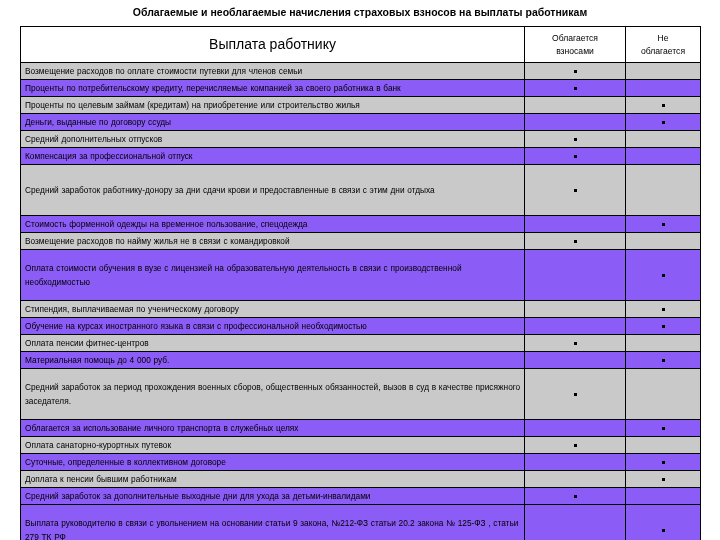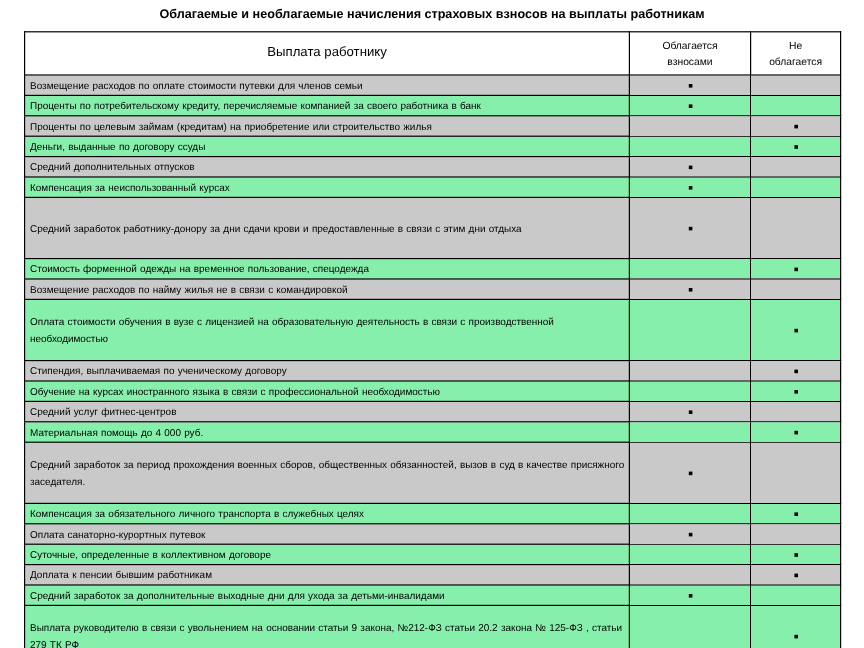--- a/index.html
+++ b/index.html
@@ -65,21 +65,21 @@
   thead th {
     font-weight: normal;
     text-align: center;
     height: 36px;
     background: #ffffff;
     line-height: 13px;
     padding: 2px 3px;
   }
 
   thead th.h-name {
-    font-size: 11px;
+    font-size: 14px;
     margin-left: 12px;
   }
   thead th.h-col {
     font-size: 8.6px;
   }
 
   tbody td.cell-name {
     text-align: left;
     padding: 1px 2px 1px 4px;
     line-height: 14px;
@@ -87,21 +87,21 @@
     word-spacing: 0.4px;
   }
 
   tbody td.cell-mark {
     text-align: center;
     padding: 0;
     position: relative;
   }
 
   tbody tr.r-odd > td { background: #c9c9c9; }
-  tbody tr.r-even > td { background: #86efac; }
+  tbody tr.r-even > td { background: #8b5cf6; }
 
   .dot {
     display: inline-block;
     width: 3px;
     height: 3px;
     background: #000000;
     border-radius: 0;
     vertical-align: middle;
   }
 
@@ -155,21 +155,21 @@
             <td class="cell-name">Деньги, выданные по договору ссуды</td>
             <td class="cell-mark"></td>
             <td class="cell-mark"><span class="dot"></span></td>
           </tr>
           <tr class="r-odd h1">
             <td class="cell-name">Средний дополнительных отпусков</td>
             <td class="cell-mark"><span class="dot"></span></td>
             <td class="cell-mark"></td>
           </tr>
           <tr class="r-even h1">
-            <td class="cell-name">Компенсация за неиспользованный курсах</td>
+            <td class="cell-name">Компенсация за профессиональной отпуск</td>
             <td class="cell-mark"><span class="dot"></span></td>
             <td class="cell-mark"></td>
           </tr>
           <tr class="r-odd h2">
             <td class="cell-name">Средний заработок работнику-донору за дни сдачи крови и предоставленные в связи с этим дни отдыха</td>
             <td class="cell-mark"><span class="dot"></span></td>
             <td class="cell-mark"></td>
           </tr>
           <tr class="r-even h1">
             <td class="cell-name">Стоимость форменной одежды на временное пользование,  спецодежда</td>
@@ -190,36 +190,36 @@
             <td class="cell-name">Стипендия, выплачиваемая по ученическому договору</td>
             <td class="cell-mark"></td>
             <td class="cell-mark"><span class="dot"></span></td>
           </tr>
           <tr class="r-even h1">
             <td class="cell-name">Обучение на курсах иностранного языка в связи с профессиональной необходимостью</td>
             <td class="cell-mark"></td>
             <td class="cell-mark"><span class="dot"></span></td>
           </tr>
           <tr class="r-odd h1">
-            <td class="cell-name">Средний услуг фитнес-центров</td>
+            <td class="cell-name">Оплата пенсии фитнес-центров</td>
             <td class="cell-mark"><span class="dot"></span></td>
             <td class="cell-mark"></td>
           </tr>
           <tr class="r-even h1">
             <td class="cell-name">Материальная помощь до 4 000 руб.</td>
             <td class="cell-mark"></td>
             <td class="cell-mark"><span class="dot"></span></td>
           </tr>
           <tr class="r-odd h2">
             <td class="cell-name">Средний заработок за период прохождения военных сборов, общественных обязанностей, вызов в суд в качестве присяжного заседателя.</td>
             <td class="cell-mark"><span class="dot"></span></td>
             <td class="cell-mark"></td>
           </tr>
           <tr class="r-even h1">
-            <td class="cell-name">Компенсация за обязательного личного транспорта в служебных целях</td>
+            <td class="cell-name">Облагается за использование личного транспорта в служебных целях</td>
             <td class="cell-mark"></td>
             <td class="cell-mark"><span class="dot"></span></td>
           </tr>
           <tr class="r-odd h1">
             <td class="cell-name">Оплата санаторно-курортных путевок</td>
             <td class="cell-mark"><span class="dot"></span></td>
             <td class="cell-mark"></td>
           </tr>
           <tr class="r-even h1">
             <td class="cell-name">Суточные, определенные в коллективном договоре</td>

